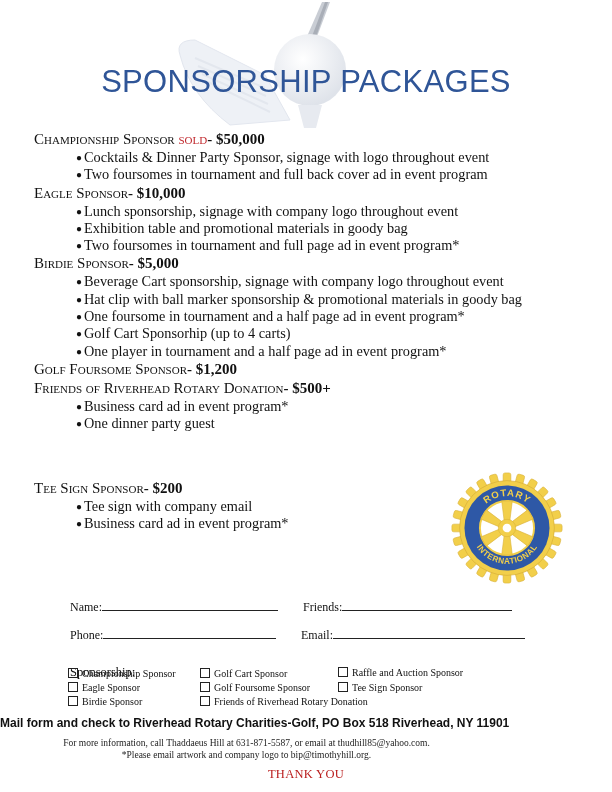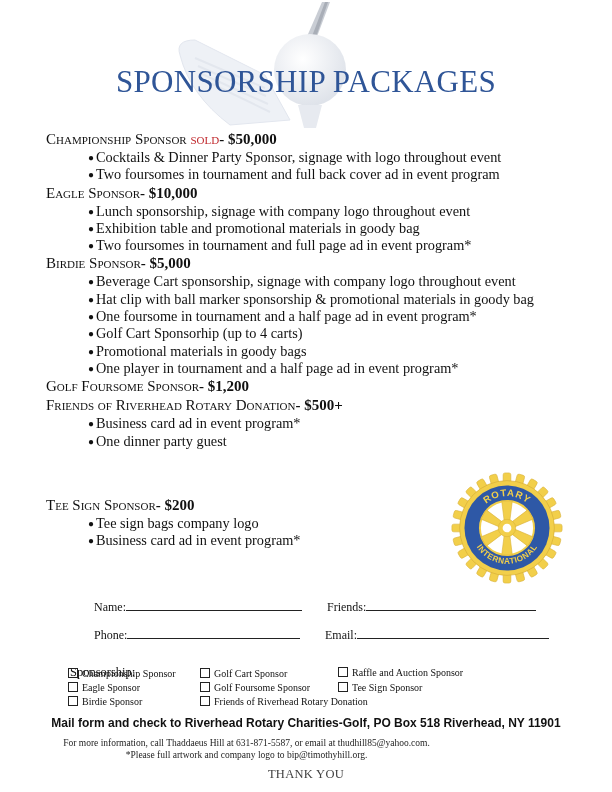--- a/index.html
+++ b/index.html
@@ -4,50 +4,50 @@
 <style>
   html, body { margin: 0; padding: 0; background: #ffffff; }
   body { width: 612px; height: 792px; position: relative; overflow: hidden;
          font-family: "DejaVu Serif", "Liberation Serif", serif; color: #111; }
   .page { position: absolute; left: 0; top: 0; width: 612px; height: 792px; }
 
   
   .golf-art { position: absolute; left: 170px; top: 0; width: 200px; height: 130px; }
 
   .title { position: absolute; left: 0; width: 612px; top: 64px; text-align: center;
-           font-family: Liberation Serif, serif; font-size: 31px; color: #2f5597;
+           font-family: Liberation Sans, sans-serif; font-size: 31px; color: #2f5597;
            letter-spacing: 0.3px; }
 
-  .packages { position: absolute; left: 46px; top: 130px; width: 540px; }
+  .packages { position: absolute; left: 34px; top: 130px; width: 540px; }
   .pkg-head { font-family: "Liberation Serif", serif; font-size: 15px; line-height: 19px;
               font-variant: small-caps; color: #111; white-space: nowrap; height: 19px; }
   .pkg-head .sold { color: #c0282d; font-variant: small-caps; text-transform: lowercase; }
   .pkg-head .price { font-variant: normal; font-weight: bold; }
   .bullet { font-family: Liberation Serif, serif; font-size: 14.3px; line-height: 17.3px;
             padding-left: 42px; white-space: nowrap; color: #111; }
   .bullet .dot { font-size: 10px; vertical-align: 1px; margin-right: 2px; }
   .gap { height: 46px; }
 
   .rotary { position: absolute; left: 449px; top: 470px; width: 116px; height: 116px; }
 
   .form { position: absolute; left: 0; top: 596px; width: 612px; font-family: "Liberation Serif", serif; }
-  .field { position: absolute; font-size: 12px; white-space: nowrap; margin-left: 24px; }
+  .field { position: absolute; font-size: 12px; white-space: nowrap; }
   .field .line { display: inline-block; border-bottom: 1px solid #222; height: 11px; vertical-align: baseline; }
 
   .spons-label { position: absolute; left: 70px; top: 69px; font-size: 12.5px; }
   .cb { position: absolute; font-size: 10px; white-space: nowrap; }
   .cb .box { display: inline-block; width: 8px; height: 8px; border: 1px solid #222;
              vertical-align: -1px; margin-right: 4px; }
 
-  .mail { position: absolute; left: 0; width: 612px; top: 716px; text-align: center;
+  .mail { position: absolute; left: 0; width: 612px; top: 716px; 
           font-family: "Liberation Sans", sans-serif; font-weight: bold; font-size: 12px; color: #111; }
   .info { position: absolute; left: 0; width: 493px; text-align: center;
           font-family: "Liberation Serif", serif; font-size: 9.5px; color: #222; }
   .thanks { position: absolute; left: 0; width: 612px; top: 767px; text-align: center;
-            font-family: "Liberation Serif", serif; font-size: 12.5px; color: #404040; letter-spacing: 0.3px; }
+            font-family: "Liberation Serif", serif; font-size: 12.5px; color: #b91c1c; letter-spacing: 0.3px; }
 </style>
 </head>
 <body>
 
 <div class="page">
 
   <svg class="golf-art" viewBox="0 0 200 130">
     <defs>
       <radialGradient id="ballg" cx="40%" cy="35%" r="65%">
         <stop offset="0%" stop-color="#ffffff"></stop>
@@ -88,21 +88,20 @@
       <div class="pkg-head">
         <span>Birdie Sponsor</span><span class="price">- $5,000</span>
       </div>
       <div class="bullet"><span class="dot">●</span><span>Beverage Cart sponsorship, signage with company logo throughout event</span></div>
       <div class="bullet"><span class="dot">●</span><span>Hat clip with ball marker sponsorship &amp; promotional materials in goody bag</span></div>
       <div class="bullet"><span class="dot">●</span><span>One foursome in tournament and a half page ad in event program*</span></div>
     </div>
 
     <div>
       <div class="bullet"><span class="dot">●</span><span>Golf Cart Sponsorhip (up to 4 carts)</span></div>
-      <div class="bullet"><span class="dot">●</span><span>Promotional materials in goody bags</span></div>
       <div class="bullet"><span class="dot">●</span><span>One player in tournament and a half page ad in event program*</span></div>
     </div>
 
     <div>
       <div class="pkg-head">
         <span>Golf Foursome Sponsor</span><span class="price">- $1,200</span>
       </div>
     </div>
 
     <div>
@@ -111,21 +110,21 @@
       </div>
       <div class="bullet"><span class="dot">●</span><span>Business card ad in event program*</span></div>
       <div class="bullet"><span class="dot">●</span><span>One dinner party guest</span></div>
     </div>
     <div class="gap"></div>
 
     <div>
       <div class="pkg-head">
         <span>Tee Sign Sponsor</span><span class="price">- $200</span>
       </div>
-      <div class="bullet"><span class="dot">●</span><span>Tee sign bags company logo</span></div>
+      <div class="bullet"><span class="dot">●</span><span>Tee sign with company email</span></div>
       <div class="bullet"><span class="dot">●</span><span>Business card ad in event program*</span></div>
     </div>
   </div>
 
   <svg class="rotary" viewBox="-60 -60 120 120">
     <defs>
       <path id="arcTop" d="M -33 0 A 33 33 0 0 1 33 0"></path>
       <path id="arcBot" d="M -37 0 A 37 37 0 0 0 37 0"></path>
     </defs>
     <g id="teeth" fill="#f2cf4a" stroke="#d9b23a" stroke-width="0.6">
@@ -197,15 +196,15 @@
     <div class="cb" style="left:68px; top:100px;"><span class="box"></span><span>Birdie Sponsor</span></div>
     <div class="cb" style="left:200px; top:72px;"><span class="box"></span><span>Golf Cart Sponsor</span></div>
     <div class="cb" style="left:200px; top:86px;"><span class="box"></span><span>Golf Foursome Sponsor</span></div>
     <div class="cb" style="left:200px; top:100px;"><span class="box"></span><span>Friends of Riverhead Rotary Donation</span></div>
     <div class="cb" style="left:338px; top:71px;"><span class="box"></span><span>Raffle and Auction Sponsor</span></div>
     <div class="cb" style="left:338px; top:86px;"><span class="box"></span><span>Tee Sign Sponsor</span></div>
   </div>
 
   <div class="mail">Mail form and check to Riverhead Rotary Charities-Golf, PO Box 518 Riverhead, NY 11901</div>
   <div class="info" style="top:738px;">For more information, call Thaddaeus Hill at 631-871-5587, or email at thudhill85@yahoo.com.</div>
-  <div class="info" style="top:750px;">*Please full artwork and company logo to bip@timothyhill.org.</div>
+  <div class="info" style="top:750px;">*Please email artwork and company logo to bip@timothyhill.org.</div>
   <div class="thanks">THANK YOU</div>
 </div>
 
 </body></html>

